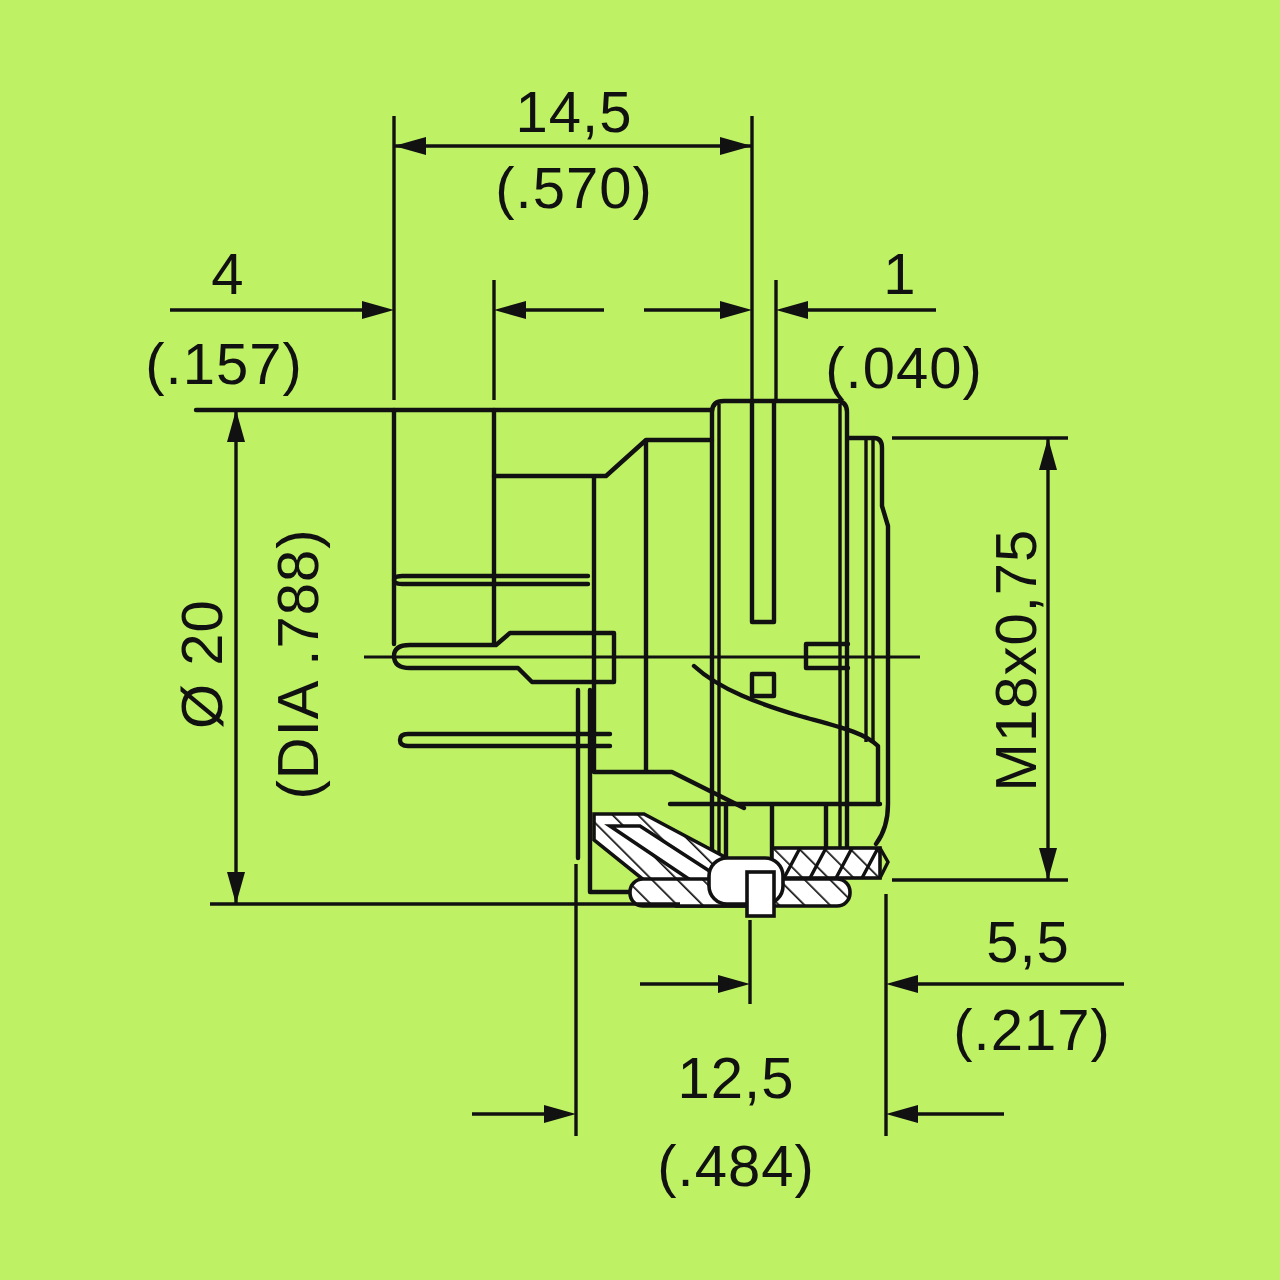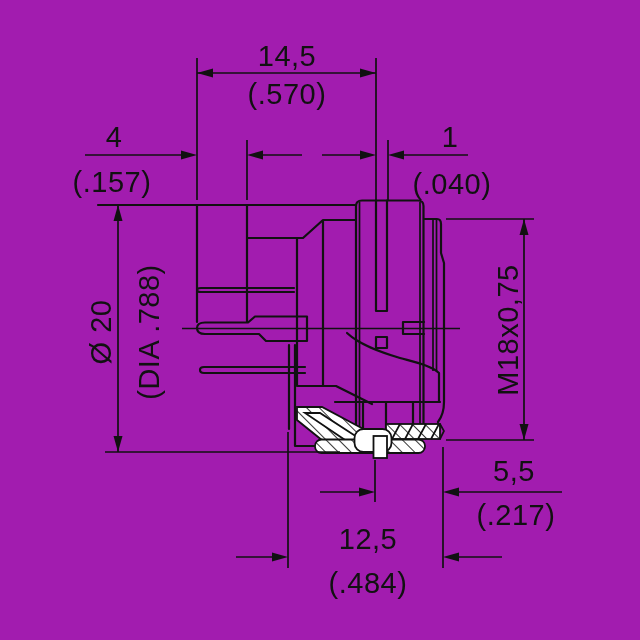--- a/index.html
+++ b/index.html
@@ -1,16 +1,16 @@
 <!DOCTYPE html>
 <html><head>
 <meta charset="utf-8">
 <style>
   html,body{margin:0;padding:0;background:#ffffff;}
-  .stage{width:640px;height:640px;background:#a21caf;position:relative;overflow:hidden;}
+  .stage{width:640px;height:640px;background:#bef264;position:relative;overflow:hidden;}
   svg{display:block;}
   text{font-family:"Liberation Sans","DejaVu Sans",sans-serif;font-size:29px;fill:#111;letter-spacing:0.5px;}
   .body-ln{stroke:#111;stroke-width:2.2;fill:none;stroke-linecap:round;stroke-linejoin:round;}
   .thin-ln{stroke:#111;stroke-width:1.7;fill:none;stroke-linecap:butt;}
   .center-ln{stroke:#111;stroke-width:1.4;fill:none;}
   .arrow{fill:#111;stroke:none;}
   .hatched{fill:url(#hatch);stroke:#111;stroke-width:1.8;}
   .whitefill{fill:#fff;stroke:#111;stroke-width:1.8;}
 </style>
 </head>

